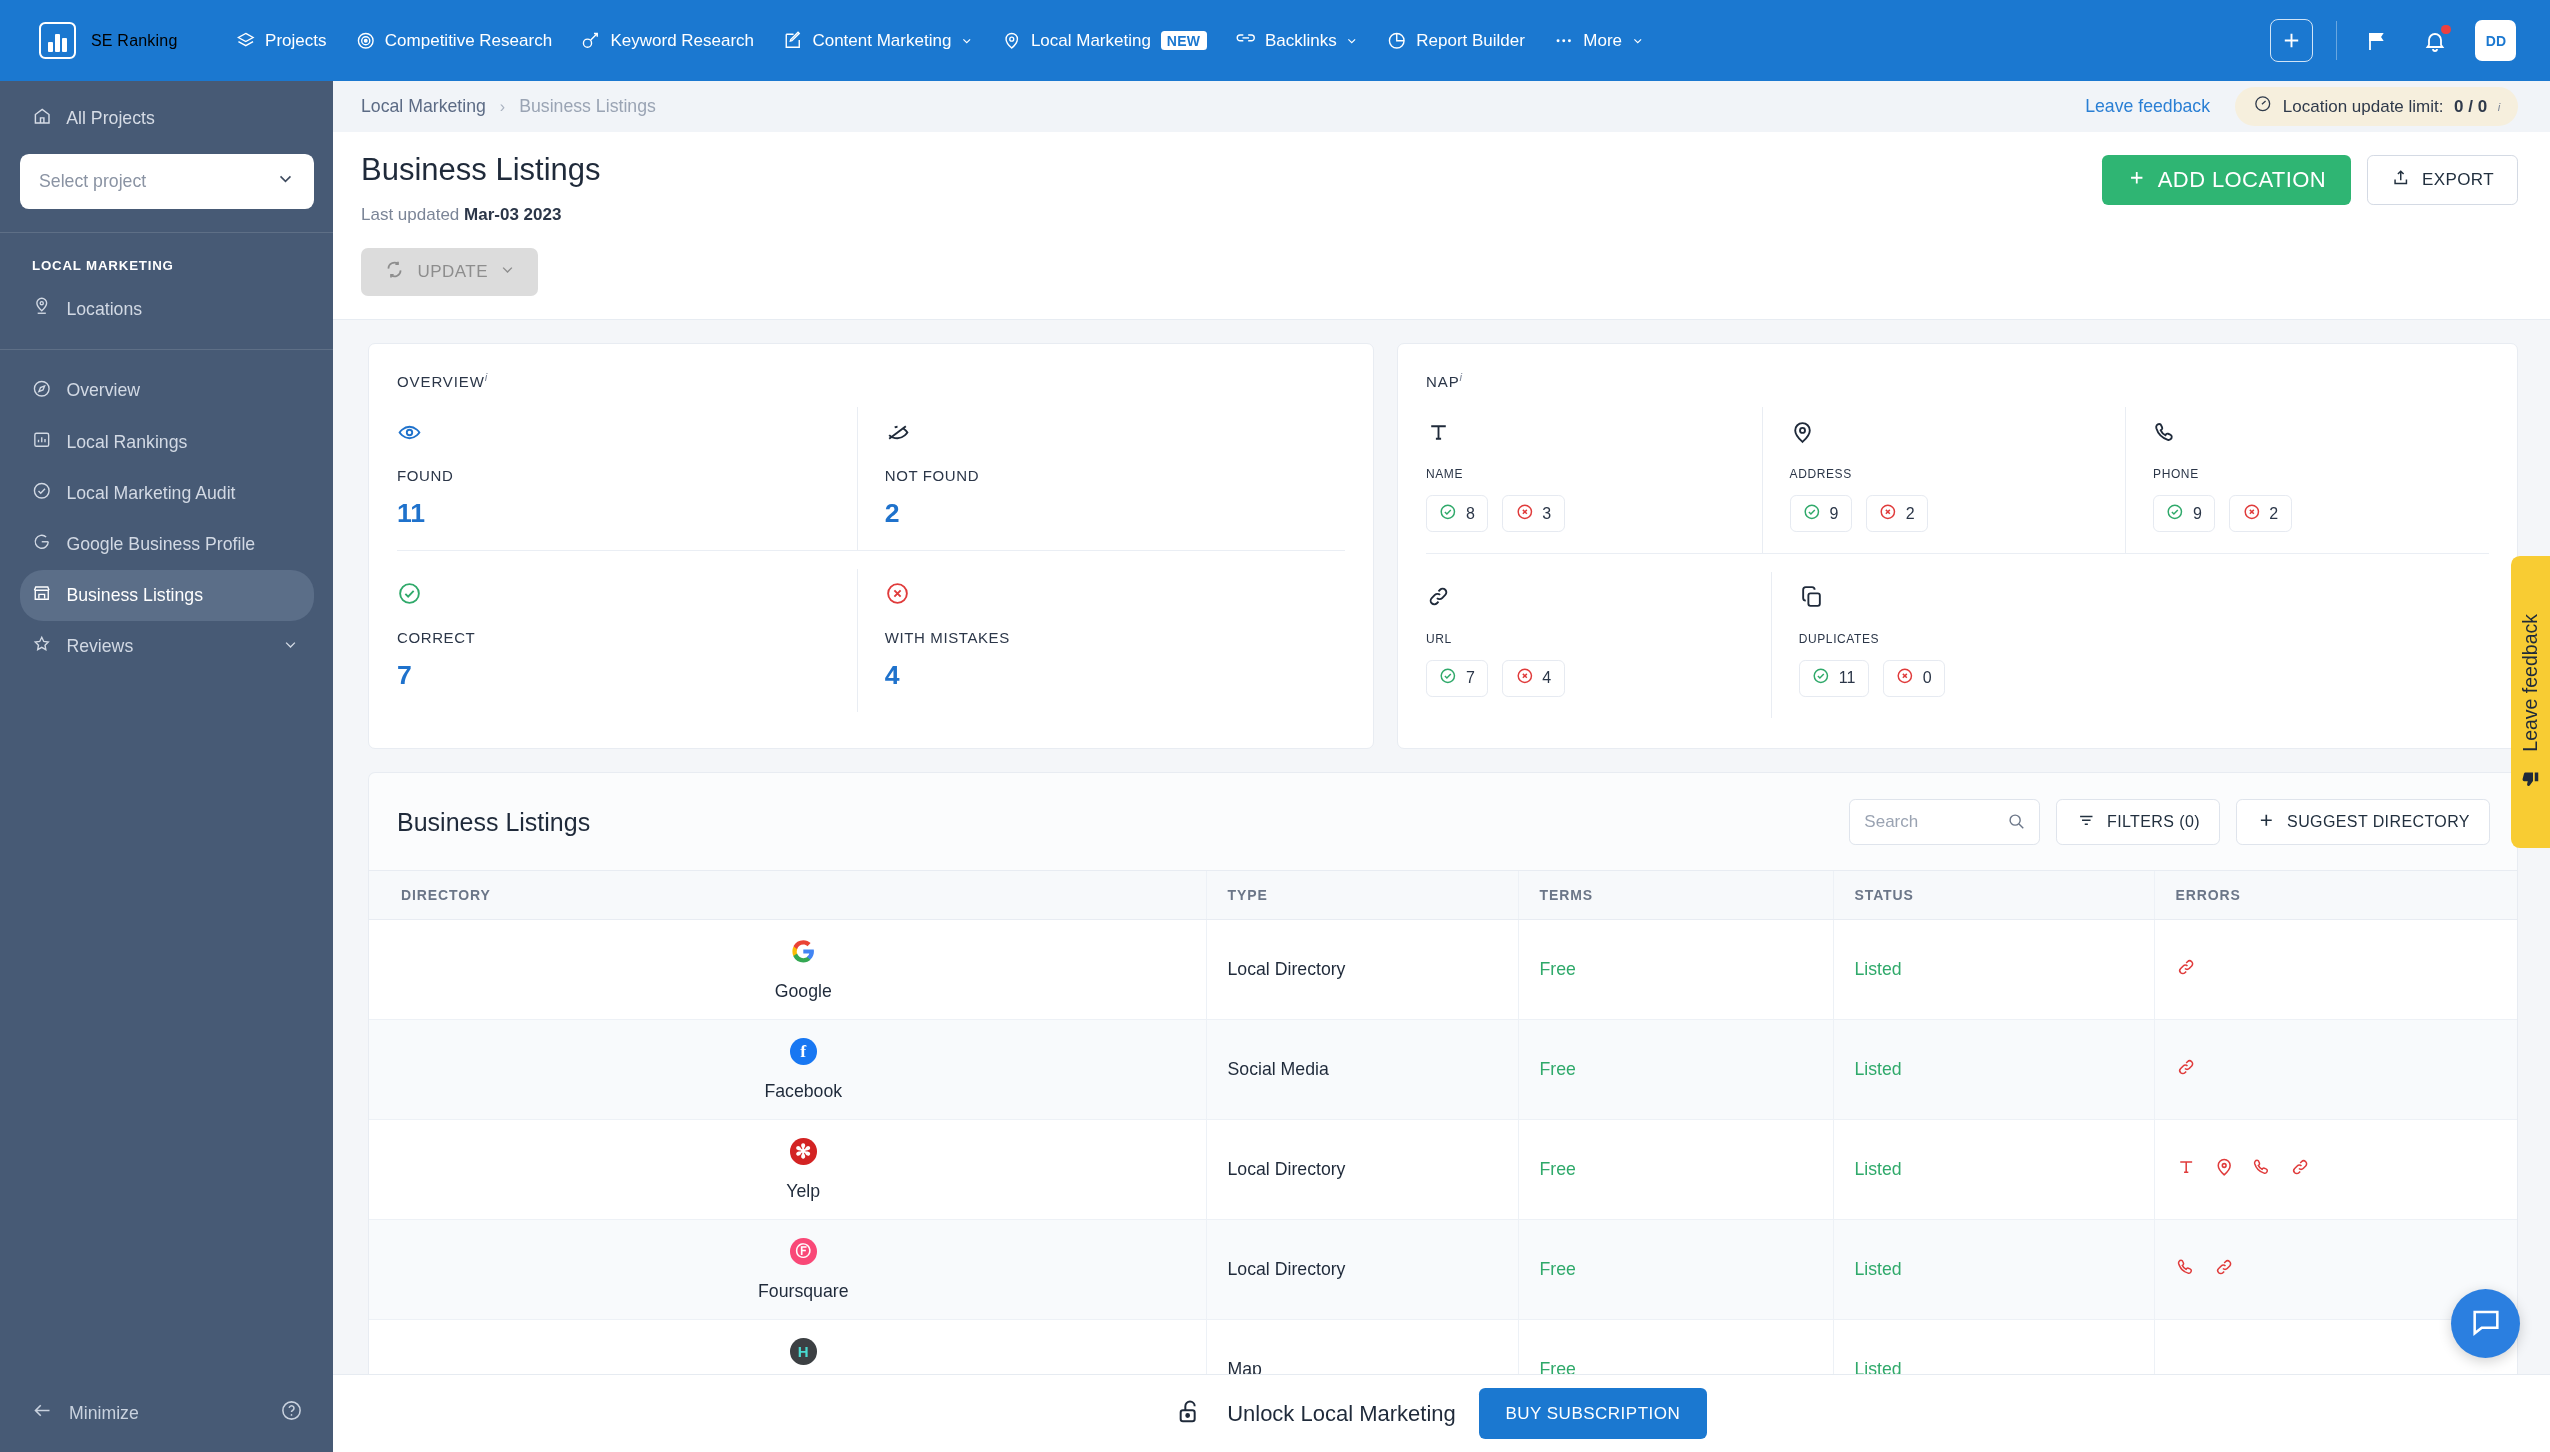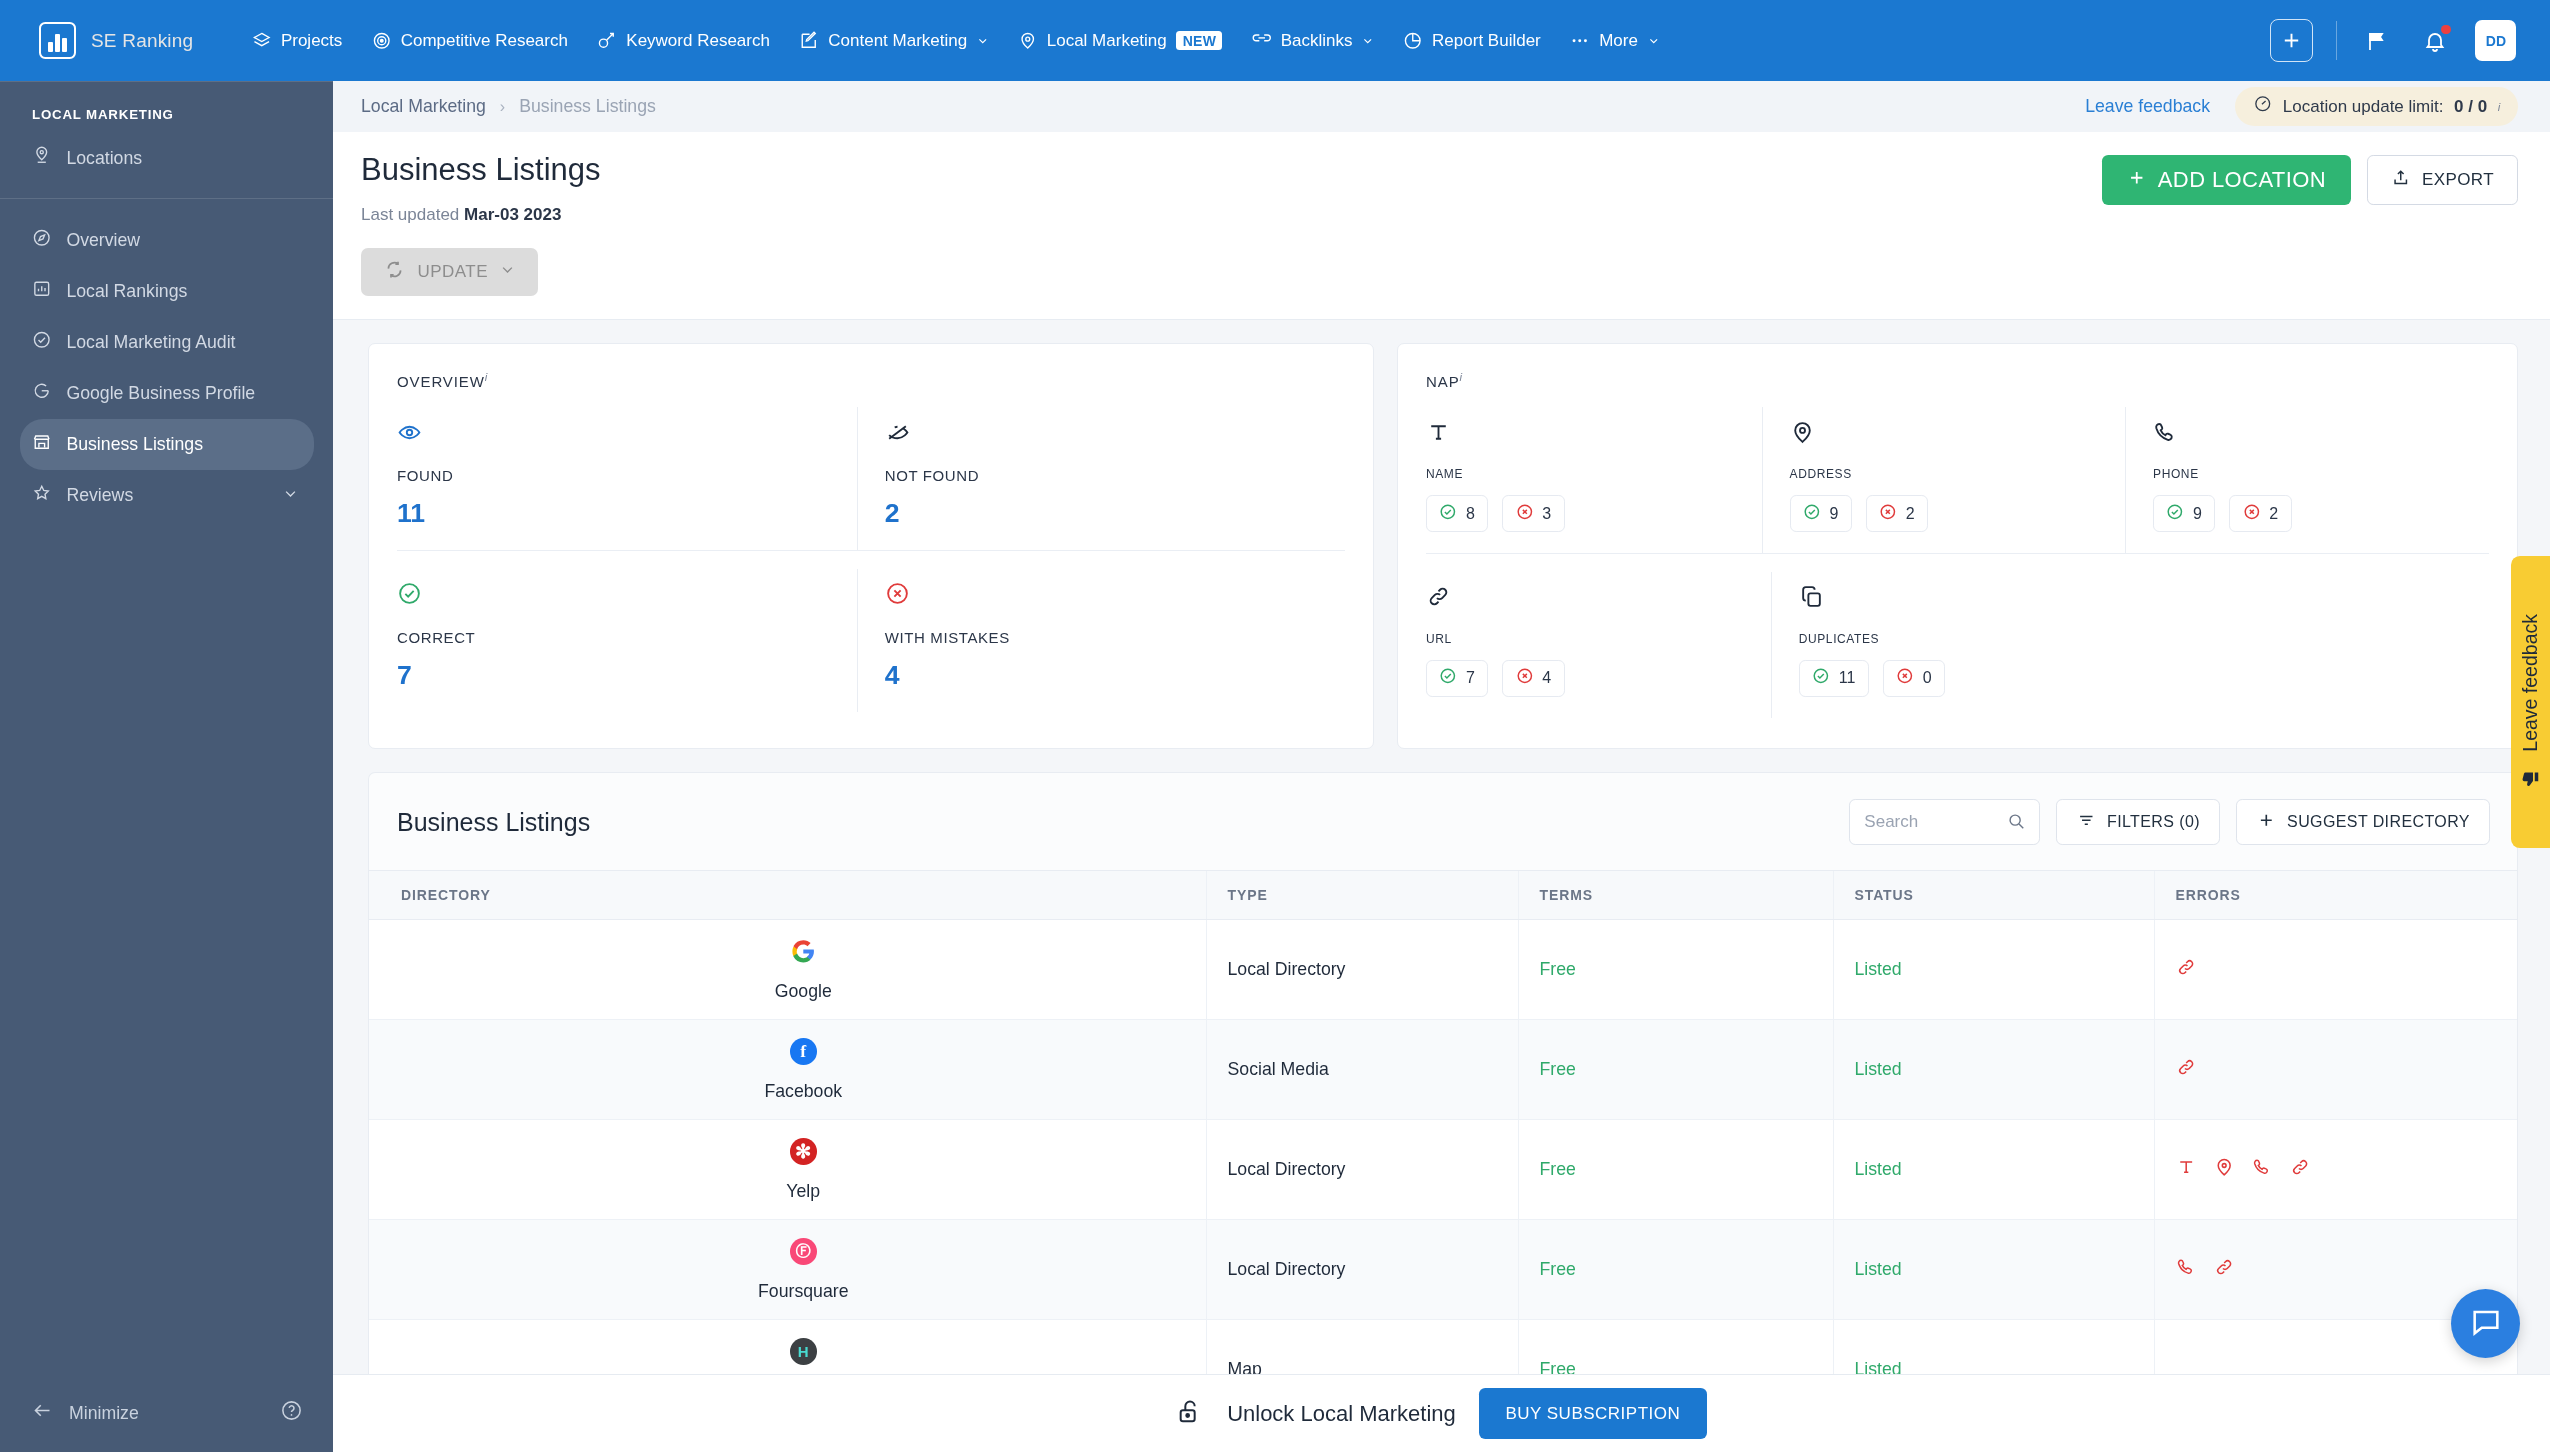--- a/index.html
+++ b/index.html
@@ -16,21 +16,21 @@
   }
   .brand { display: flex; align-items: center; gap: 15px; margin-right: 46px; padding-left: 12.4px;}
   .brand-logo {
     width: 37px; height: 37px; border: 2.7px solid #fff; border-radius: 6.2px;
     display: flex; align-items: flex-end; justify-content: center; gap: 2.7px; padding: 0 4.4px 5.3px 4.4px;
   }
   .brand-logo i { display:block; width: 4.4px; background:#fff; border-radius:0.9px; }
   .brand-logo i:nth-child(1){height:9.7px}
   .brand-logo i:nth-child(2){height:17.7px}
   .brand-logo i:nth-child(3){height:13.3px}
-  .brand-name { color:#e5e5e5; font-size: 19px; letter-spacing:0.2px;}
+  .brand-name { color:#000000; font-size: 16px; letter-spacing:0.2px;}
   .navitems { display:flex; align-items:center; gap: 4.4px; flex: 1;}
   .navitem {
     display:flex; align-items:center; gap:9.7px; color:#fff; font-size:17px;
     padding: 9.7px 12.4px; border-radius:5.3px; white-space:nowrap; cursor:pointer;
   }
   .navitem svg { display:block; }
   .chev { width:11.5px; height:11.5px; }
   .badge-new {
     background:#ffffff; color:#1b78d0; font-size:14px; font-weight:bold;
     padding: 2.7px 6.2px; border-radius:3.5px; line-height:1; letter-spacing:0.3px;
@@ -350,20 +350,35 @@
           <path d="M18 16v-5a6 6 0 10-12 0v5l-1.5 2h15L18 16z"></path>
           <path d="M10 20a2 2 0 004 0"></path>
         </svg>
       <span class="dot-red"></span>
     </div>
     <div class="avatar">DD</div>
   </div>
 </div>
 
 <div class="sidebar">
+  <div class="sb-top">
+    <div class="sb-row">
+      <span><svg width="20.4" height="20.4" viewBox="0 0 24 24" fill="none" stroke="#d6dce6" stroke-width="1.7">
+            <path d="M4 10l8-6 8 6v10H4z"></path>
+            <path d="M10 20v-6h4v6"></path>
+          </svg></span>
+      <span>All Projects</span>
+    </div>
+    <div class="sb-proj">
+      <span>Select project</span>
+      <span><svg width="17" height="17" viewBox="0 0 24 24" fill="none" stroke="#3d4a5e" stroke-width="2.2">
+            <path d="M5 9l7 7 7-7"></path>
+          </svg></span>
+    </div>
+  </div>
   <div class="sb-sep"></div>
   <div class="sb-section-title">LOCAL MARKETING</div>
   <div class="sb-list">
     <div class="sb-item">
       <span><svg width="19.5" height="19.5" viewBox="0 0 24 24" fill="none" stroke="#d2d9e4" stroke-width="1.7">
             <path d="M12 17s6-5.3 6-9.5A6 6 0 006 7.5C6 11.7 12 17 12 17z"></path>
             <circle cx="12" cy="7.6" r="1.9"></circle>
             <path d="M7 20h10"></path>
           </svg></span>
       <span>Locations</span>

